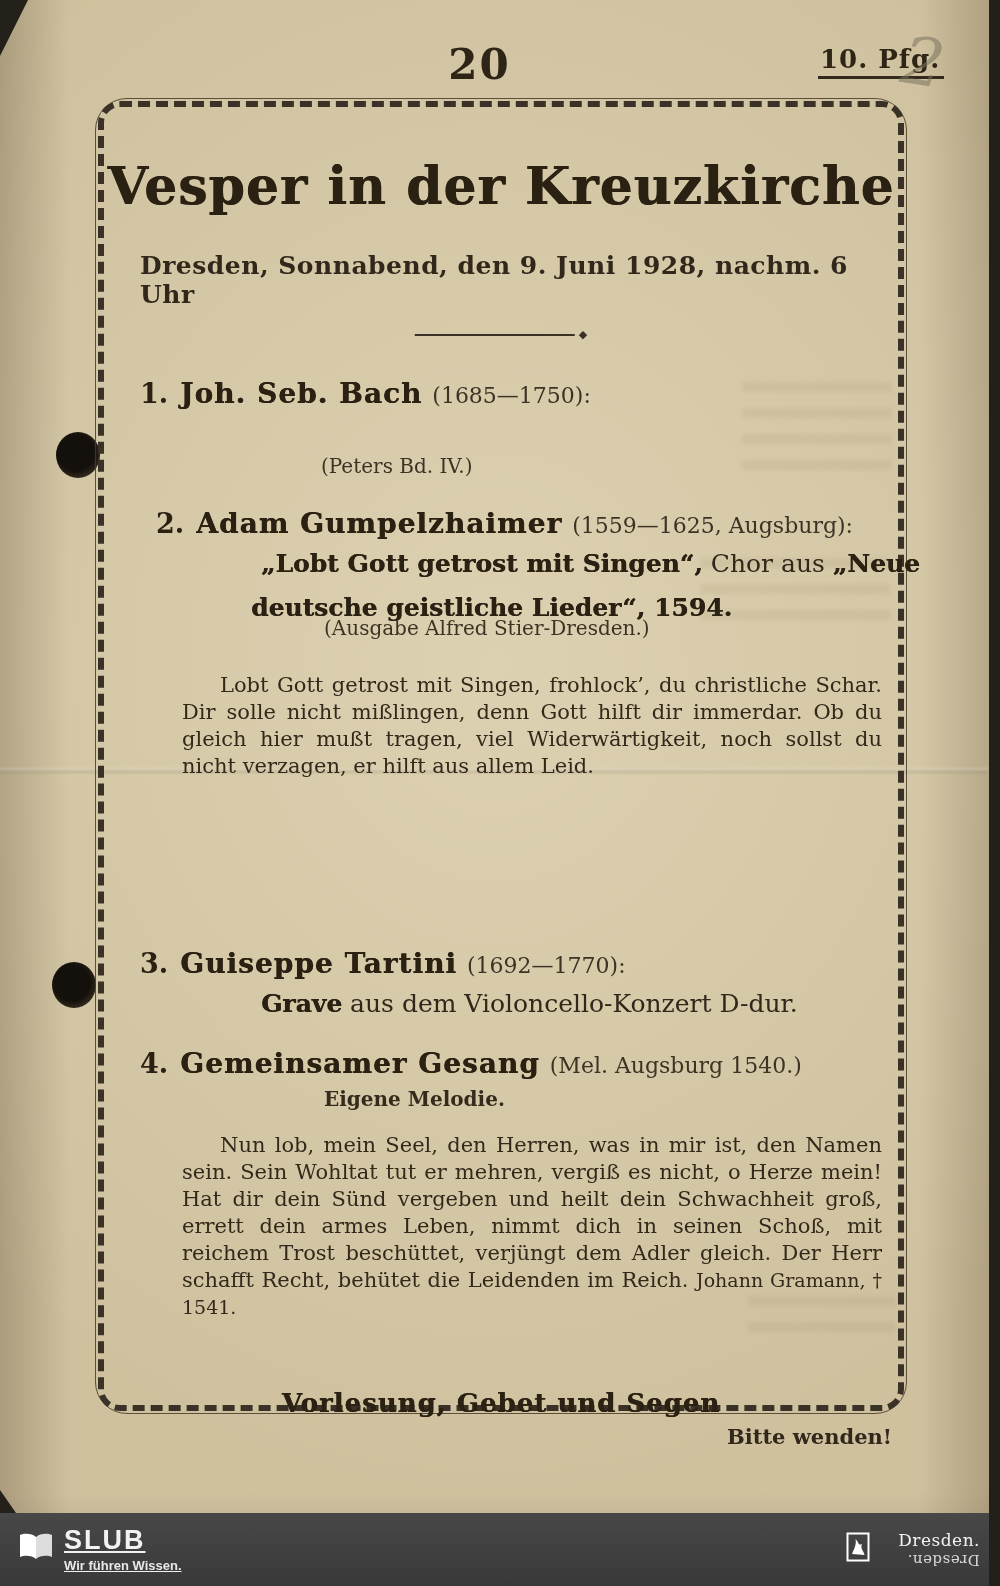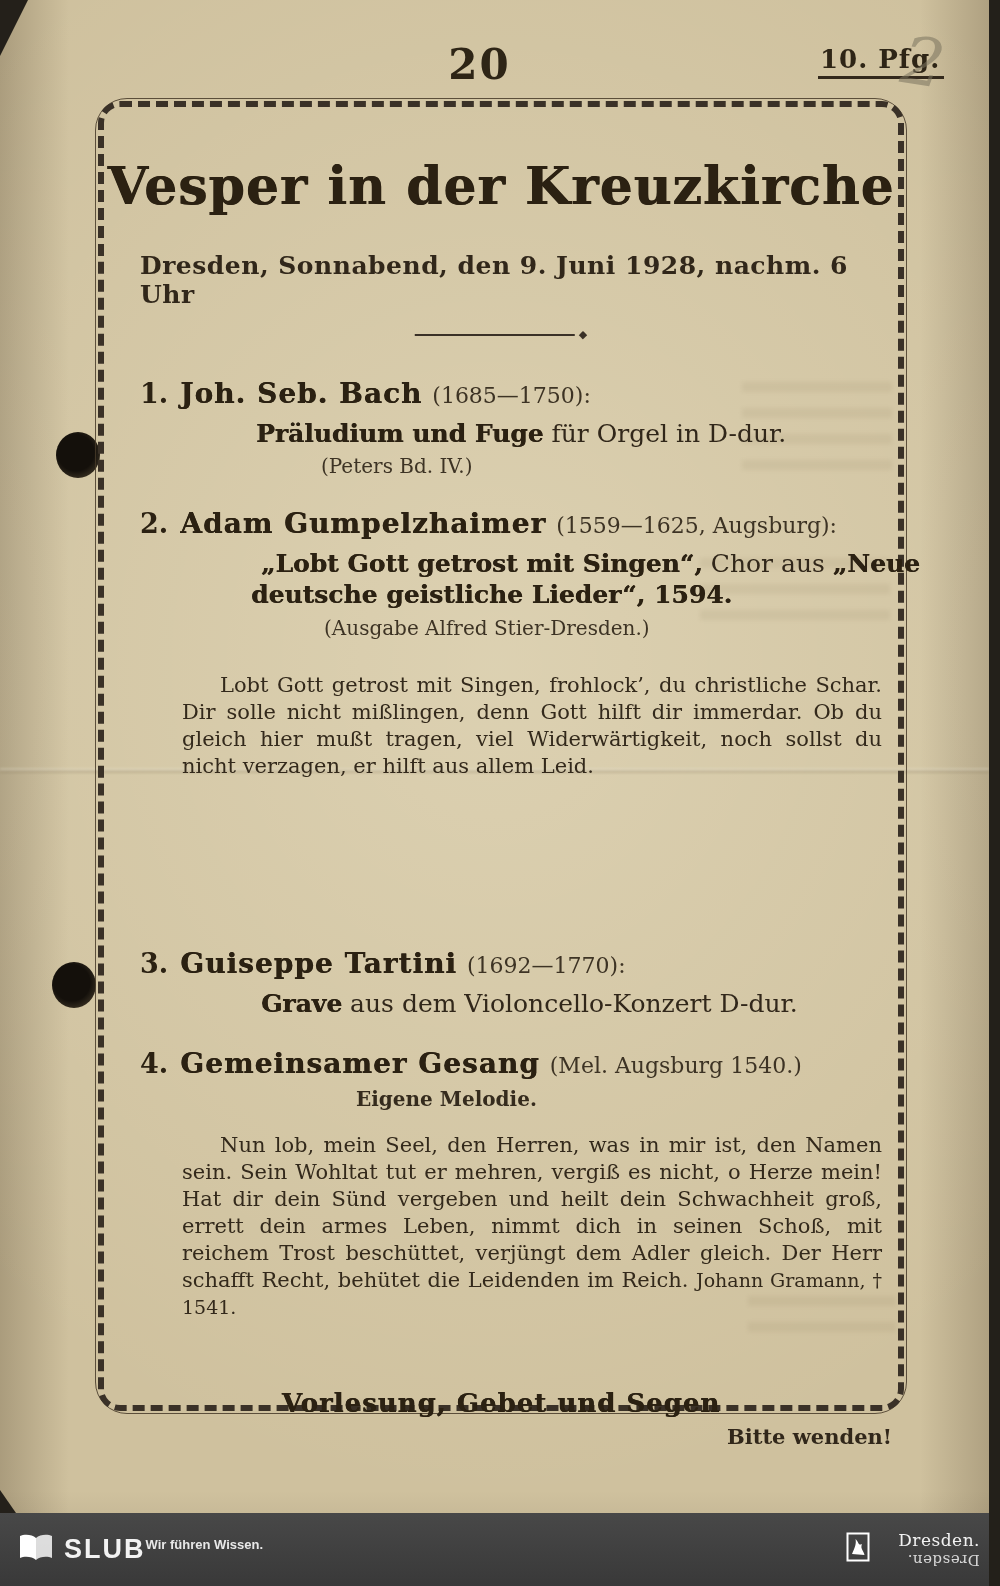--- a/index.html
+++ b/index.html
@@ -49,51 +49,51 @@
   .divider{position:absolute;top:230px;left:50%;transform:translateX(-50%);
     display:flex;align-items:center;gap:4px;}
   .divider .line{width:160px;height:2px;background:#3a3127;}
   .divider .orn{font-size:11px;color:#3a3127;line-height:1;}
 
   .item-head{position:absolute;left:44px;white-space:nowrap;}
   .item-head .num{font-weight:bold;font-size:27px;color:#2b2112;margin-right:12px;}
   .item-head .composer{font-weight:bold;font-size:28px;letter-spacing:1px;color:#2b2112;
     text-shadow:.4px 0 #2b2112;}
   .item-head .dates{font-size:22px;color:#3d3324;margin-left:10px;}
-  .h1{top:278px;} .h2{top:408px;} .h3{top:848px;} .h4{top:948px;}
+  .h1{top:278px;} .h2{top:408px;margin-left:16px;} .h3{top:848px;} .h4{top:948px;}
 
   .workline{position:absolute;font-size:25px;color:#31271a;white-space:nowrap;}
   .workline b{font-weight:bold;color:#2b2112;text-shadow:.4px 0 #2b2112;}
   .w1{top:320px;left:160px;}
   .w2a{top:450px;left:165px;}
-  .w2b{top:481px;left:155px;}
+  .w2b{top:494px;left:155px;}
   .w3{top:890px;left:165px;}
   .edition{position:absolute;font-size:20px;color:#3d3324;}
   .e1{top:355px;left:225px;}
   .e2{top:517px;left:228px;}
-  .melody{position:absolute;top:988px;left:228px;font-size:20px;font-weight:bold;color:#352b1d;margin-left:32px;}
+  .melody{position:absolute;top:988px;left:228px;font-size:20px;font-weight:bold;color:#352b1d;}
 
   .verse{position:absolute;left:86px;width:700px;font-size:21px;line-height:27px;
     text-align:justify;text-indent:38px;color:#33291b;}
   .v1{top:552px;} .v2{top:700px;} .v4{top:1012px;}
   .attribution{font-size:19px;}
 
   .closing{position:absolute;top:1246px;left:0;right:0;text-align:center;
     font-size:26px;font-weight:bold;letter-spacing:1px;color:#2b2112;
     text-shadow:.4px 0 #2b2112;margin-top:43px;}
 
   .turn-note{position:absolute;top:1424px;left:0;right:97px;text-align:right;
     font-size:21px;font-weight:bold;color:#31271a;}
 
   
   .footer{position:absolute;left:0;top:1513px;width:1000px;height:73px;
     background:linear-gradient(180deg,#484848,#393939);
     display:flex;align-items:center;font-family:"Liberation Sans", sans-serif;color:#f2f2f2;}
   .slub-group{display:flex;align-items:center;gap:10px;margin-left:18px;}
-  .slub-text{display:flex;flex-direction:row;line-height:1.1;}
+  .slub-text{display:flex;flex-direction:column;line-height:1.1;text-decoration:underline;}
   .slub-name{font-size:27px;font-weight:bold;letter-spacing:2px;}
   .slub-tagline{font-size:13px;font-weight:bold;margin-top:3px;color:#e8e8e8;}
   .dresden-group{margin-left:auto;margin-right:20px;display:flex;align-items:center;gap:28px;}
   .dresden-text{display:flex;flex-direction:column;line-height:1.15;font-family:"DejaVu Serif", serif;}
   .dresden-city{font-size:17px;letter-spacing:.5px;}
   .dresden-city-flip{font-size:15px;transform:scale(-1,-1);opacity:.85;letter-spacing:.5px;}
 </style>
 </head>
 <body>
 
@@ -117,23 +117,20 @@
     <div class="title">Vesper in der Kreuzkirche</div>
     <div class="subtitle">Dresden, Sonnabend, den 9. Juni 1928, nachm. 6 Uhr</div>
 
     <div class="divider">
       <div class="line"></div>
       <span class="orn">◆</span>
     </div>
 
     <div class="item-head h1">
       <span class="num">1.</span><span class="composer">Joh. Seb. Bach</span><span class="dates">(1685—1750):</span>
-    </div>
-    <div class="workline w1">
-      <b>Präludium und Fuge</b><span> für Orgel in D-dur.</span>
     </div>
     <div class="edition e1">(Peters Bd. IV.)</div>
 
     <div class="item-head h2">
       <span class="num">2.</span><span class="composer">Adam Gumpelzhaimer</span><span class="dates">(1559—1625, Augsburg):</span>
     </div>
     <div class="workline w2a">
       <b>„Lobt Gott getrost mit Singen“,</b><span> Chor aus </span><b>„Neue</b>
     </div>
     <div class="workline w2b">

